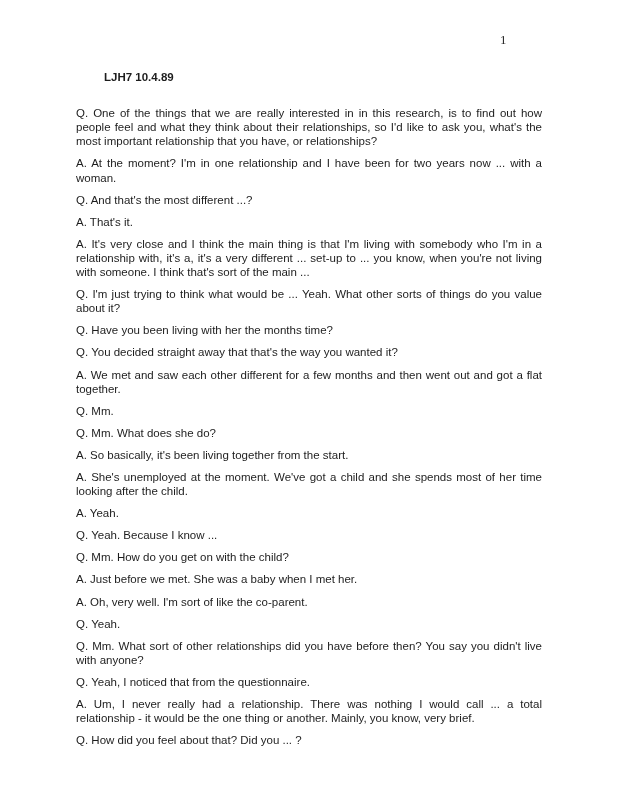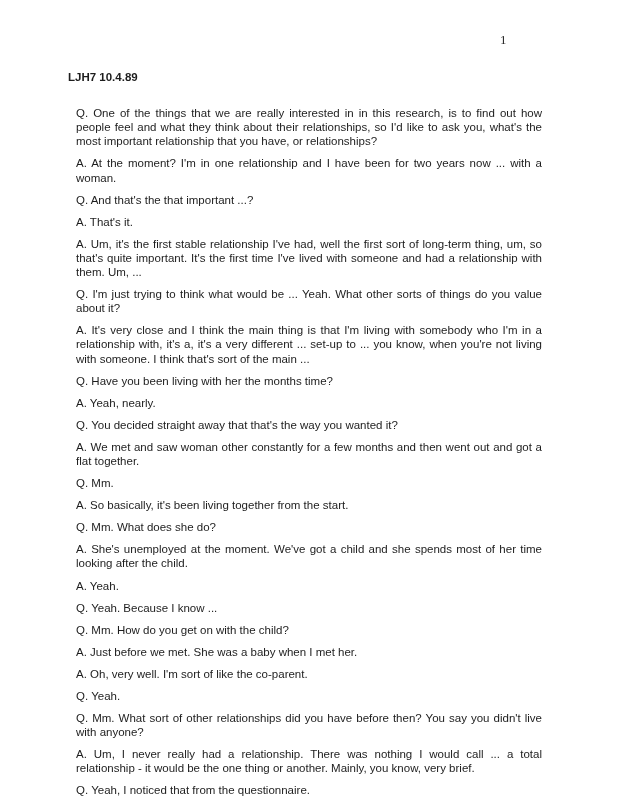--- a/index.html
+++ b/index.html
@@ -30,20 +30,21 @@
     top: 70px;
     width: 482px;
     font-size: 11.5px;
     line-height: 14.1px;
   }
   .doc-header {
     font-weight: bold;
   }
   .doc-header div {
     white-space: nowrap;
+    margin-left: 36px;
   }
   .header-gap {
     height: 14.1px;
   }
   .turn {
     margin: 8px;
     padding: 0;
     text-align: justify;
   }
 </style>
@@ -54,38 +55,36 @@
   <div class="page-number">1</div>
 
   <div class="content">
     <div class="doc-header">
       <div>LJH7 10.4.89</div>
     </div>
     <div class="header-gap"></div>
     <div>
         <p class="turn">Q. One of the things that we are really interested in in this research, is to find out how people feel and what they think about their relationships, so I'd like to ask you, what's the most important relationship that you have, or relationships?</p>
         <p class="turn">A. At the moment? I'm in one relationship and I have been for two years now ... with a woman.</p>
-        <p class="turn">Q. And that's the that important ...?</p>
+        <p class="turn">Q. And that's the most different ...?</p>
         <p class="turn">A. That's it.</p>
-        <p class="turn">A. Um, it's the first stable relationship I've had, well the first sort of long-term thing, um, so that's quite important. It's the first time I've lived with someone and had a relationship with them. Um, ...</p>
+        <p class="turn">A. It's very close and I think the main thing is that I'm living with somebody who I'm in a relationship with, it's a, it's a very different ... set-up to ... you know, when you're not living with someone. I think that's sort of the main ...</p>
         <p class="turn">Q. I'm just trying to think what would be ... Yeah. What other sorts of things do you value about it?</p>
-        <p class="turn">A. It's very close and I think the main thing is that I'm living with somebody who I'm in a relationship with, it's a, it's a very different ... set-up to ... you know, when you're not living with someone. I think that's sort of the main ...</p>
         <p class="turn">Q. Have you been living with her the months time?</p>
-        <p class="turn">A. Yeah, nearly.</p>
         <p class="turn">Q. You decided straight away that that's the way you wanted it?</p>
-        <p class="turn">A. We met and saw woman other constantly for a few months and then went out and got a flat together.</p>
+        <p class="turn">A. We met and saw each other different for a few months and then went out and got a flat together.</p>
         <p class="turn">Q. Mm.</p>
+        <p class="turn">Q. Mm. What does she do?</p>
         <p class="turn">A. So basically, it's been living together from the start.</p>
-        <p class="turn">Q. Mm. What does she do?</p>
         <p class="turn">A. She's unemployed at the moment. We've got a child and she spends most of her time looking after the child.</p>
         <p class="turn">A. Yeah.</p>
         <p class="turn">Q. Yeah. Because I know ...</p>
         <p class="turn">Q. Mm. How do you get on with the child?</p>
         <p class="turn">A. Just before we met. She was a baby when I met her.</p>
         <p class="turn">A. Oh, very well. I'm sort of like the co-parent.</p>
         <p class="turn">Q. Yeah.</p>
         <p class="turn">Q. Mm. What sort of other relationships did you have before then? You say you didn't live with anyone?</p>
+        <p class="turn">Q. Yeah, I noticed that from the questionnaire.</p>
         <p class="turn">A. Um, I never really had a relationship. There was nothing I would call ... a total relationship - it would be the one thing or another. Mainly, you know, very brief.</p>
-        <p class="turn">Q. Yeah, I noticed that from the questionnaire.</p>
         <p class="turn">Q. How did you feel about that? Did you ... ?</p>
       </div>
   </div>
 </div>
 
 </body></html>

